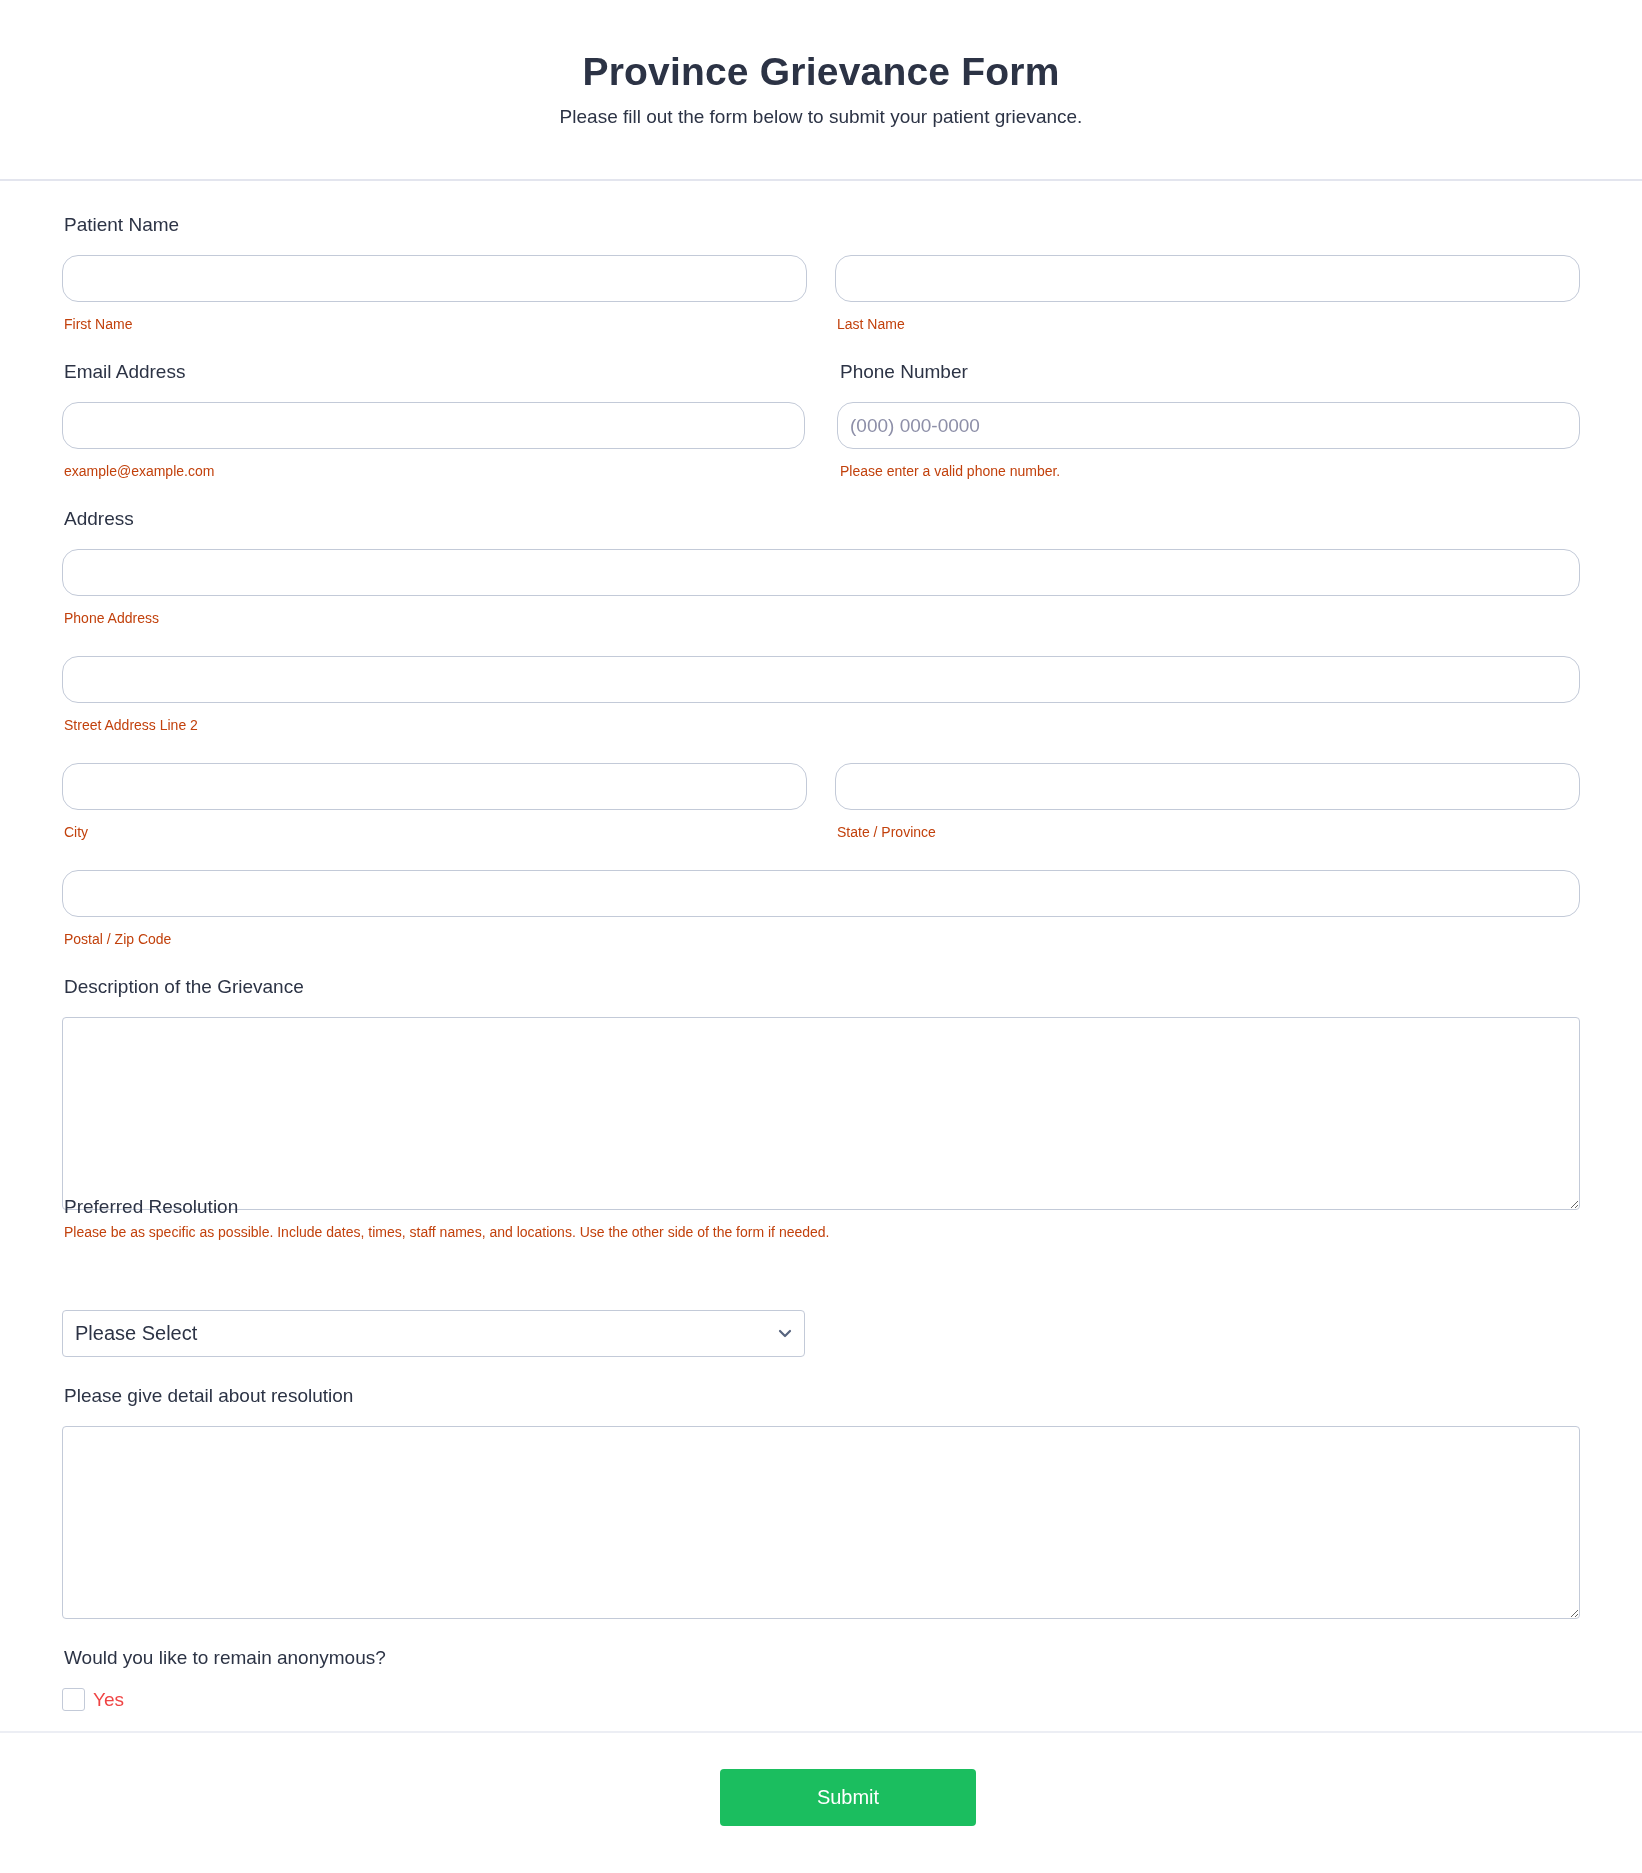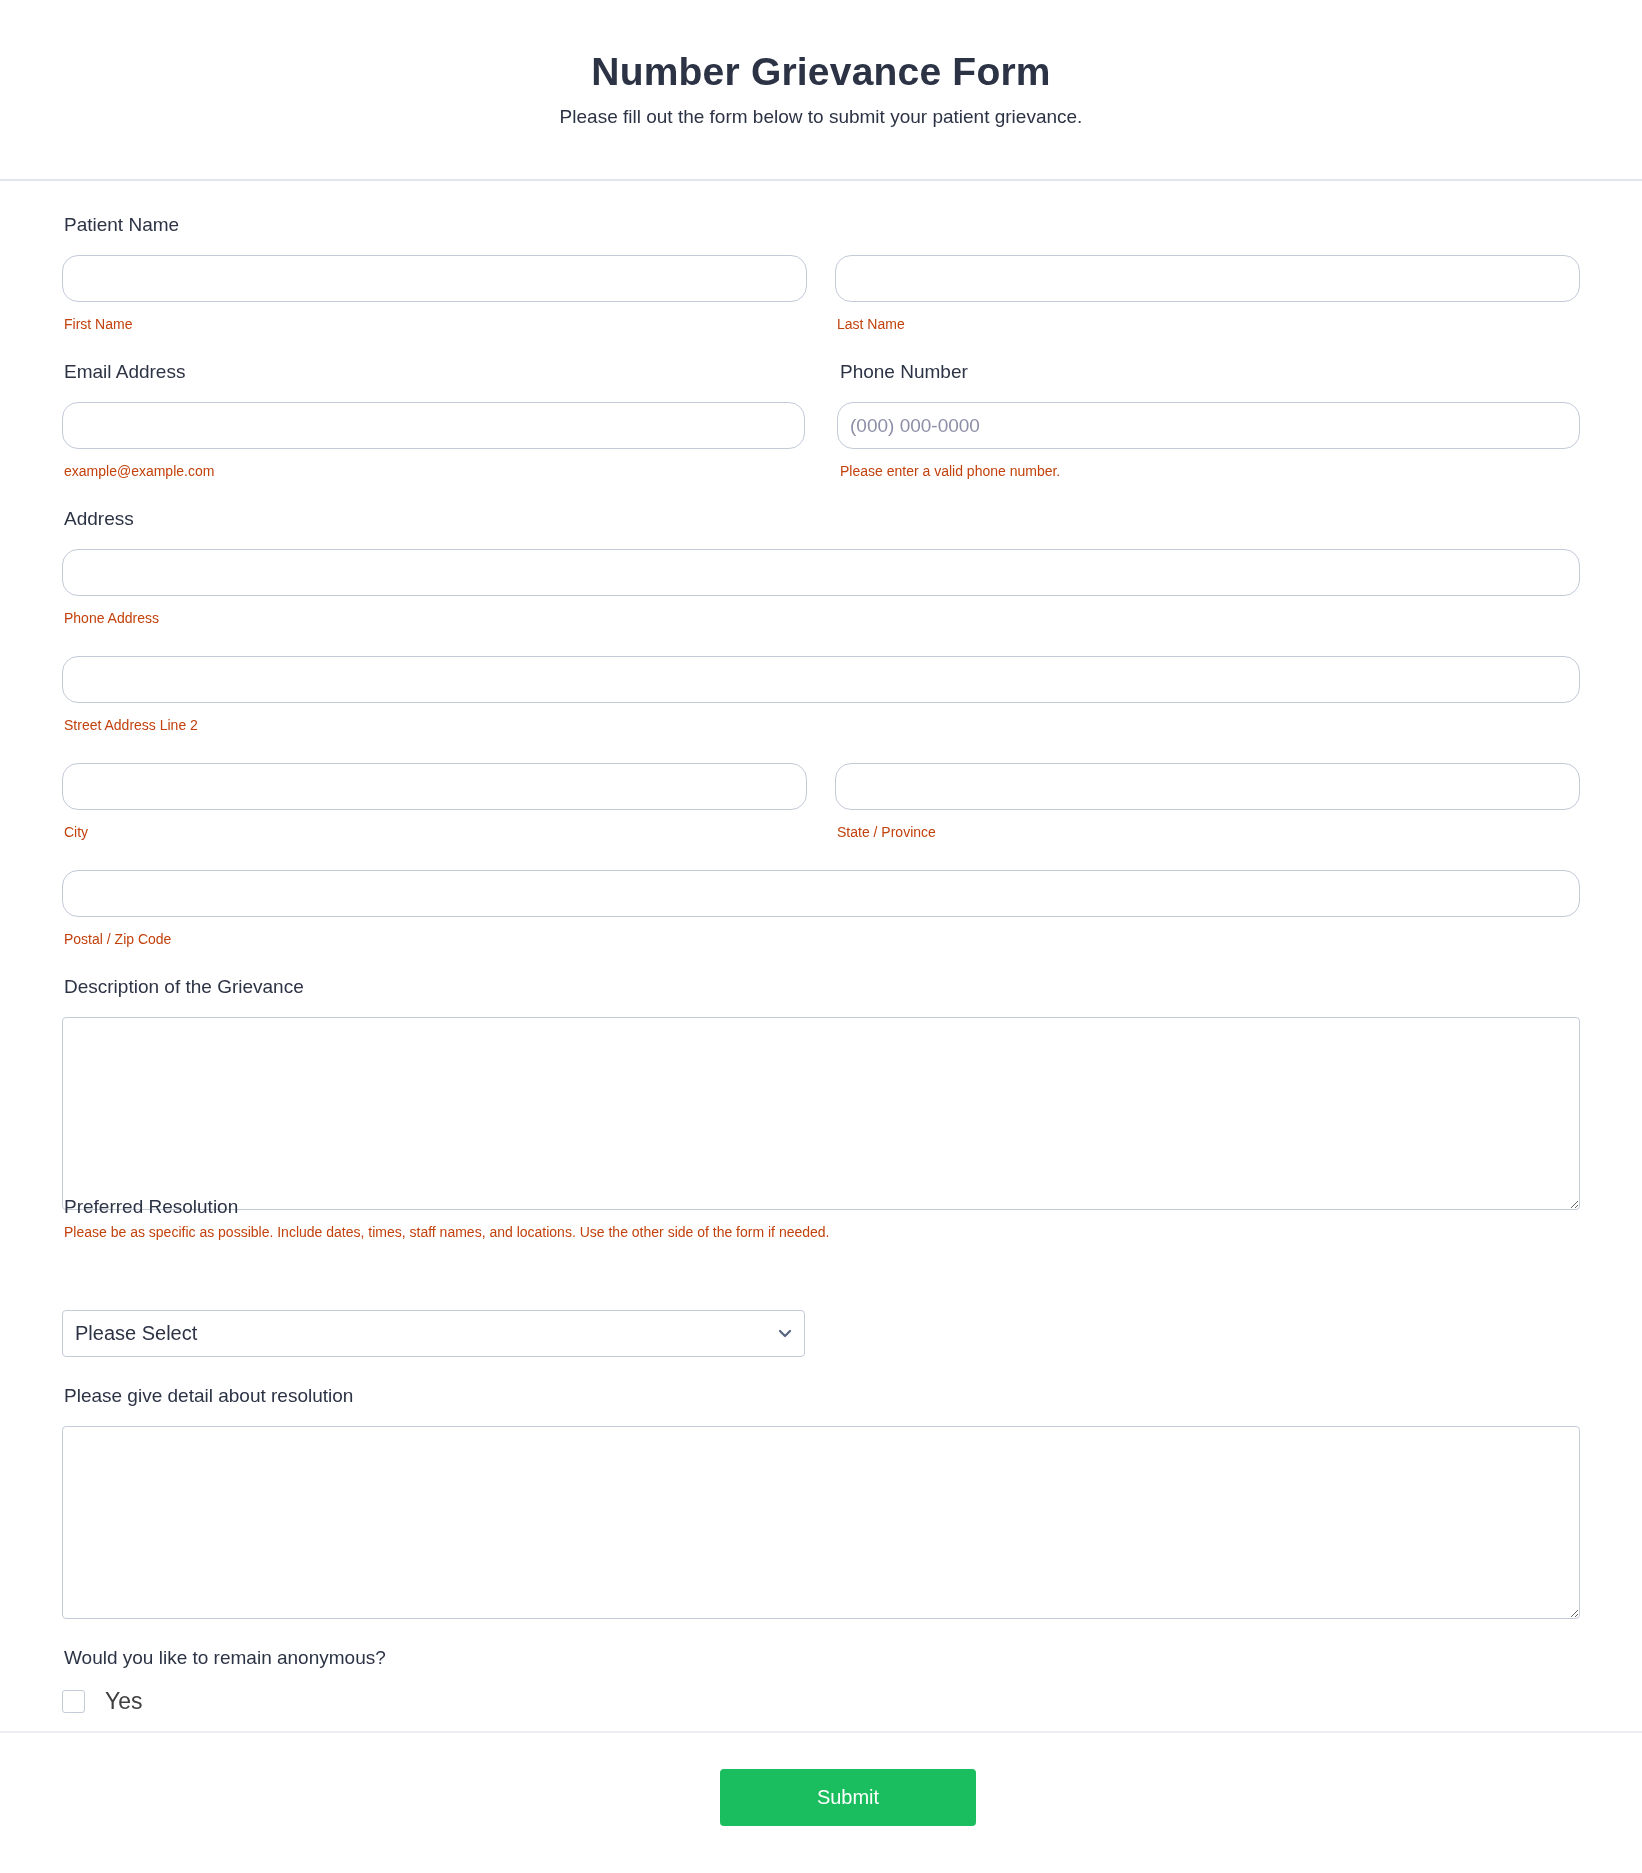--- a/index.html
+++ b/index.html
@@ -16,30 +16,30 @@
     .input { position: absolute; height: 47px; border: 1px solid #c3cad8; border-radius: 16px; background: #fff; font-family: "Liberation Sans", sans-serif; font-size: 19px; color: #2c3345; padding: 0 12px; outline: none; }
     .input::placeholder { color: #8d8fa8; }
     .textarea { position: absolute; border: 1px solid #c3cad8; border-radius: 4px; background: #fff; resize: both; font-family: "Liberation Sans", sans-serif; font-size: 17px; padding: 10px 12px; outline: none; }
 
     .select { position: absolute; height: 47px; border: 1px solid #c3cad8; border-radius: 4px; background: #fff; display: flex; align-items: center; padding: 0 12px; cursor: pointer; }
     .select-value { font-size: 20px; color: #2c3345; flex: 1; }
     .chevron { width: 14px; height: 14px; display: flex; align-items: center; justify-content: center; }
 
     .checkbox-row { position: absolute; display: flex; align-items: center; cursor: pointer; }
     .checkbox { width: 23px; height: 23px; border: 1px solid #c3cad8; border-radius: 3px; background: #fff; }
-    .checkbox-label { margin-left: 20px; font-size: 23px; color: #404040; }
+    .checkbox-label { margin-left: 8px; font-size: 19px; color: #ef4444; }
 
     .footer-divider { position: absolute; left: 0; top: 1731px; width: 1642px; height: 2px; background: #eceef4; }
     .submit { position: absolute; left: 720px; top: 1769px; width: 256px; height: 57px; background: #1bbe5f; border: none; border-radius: 4px; color: #ffffff; font-size: 20px; font-family: "Liberation Sans", sans-serif; cursor: pointer; }
   </style>
 </head>
 <body>
 
 <div class="header">
-  <h1 class="title">Number Grievance Form</h1>
+  <h1 class="title">Province Grievance Form</h1>
   <p class="subtitle">Please fill out the form below to submit your patient grievance.</p>
 </div>
 
 <div class="label" style="left:64px; top:214px;">Patient Name</div>
 <input class="input" style="left: 62px; top: 255px; width: 745px;" value="">
 <div class="sublabel" style="left:64px; top:316px;">First Name</div>
 <input class="input" style="left: 835px; top: 255px; width: 745px;" value="">
 <div class="sublabel" style="left:837px; top:316px;">Last Name</div>
 
 <div class="label" style="left:64px; top:361px;">Email Address</div>

